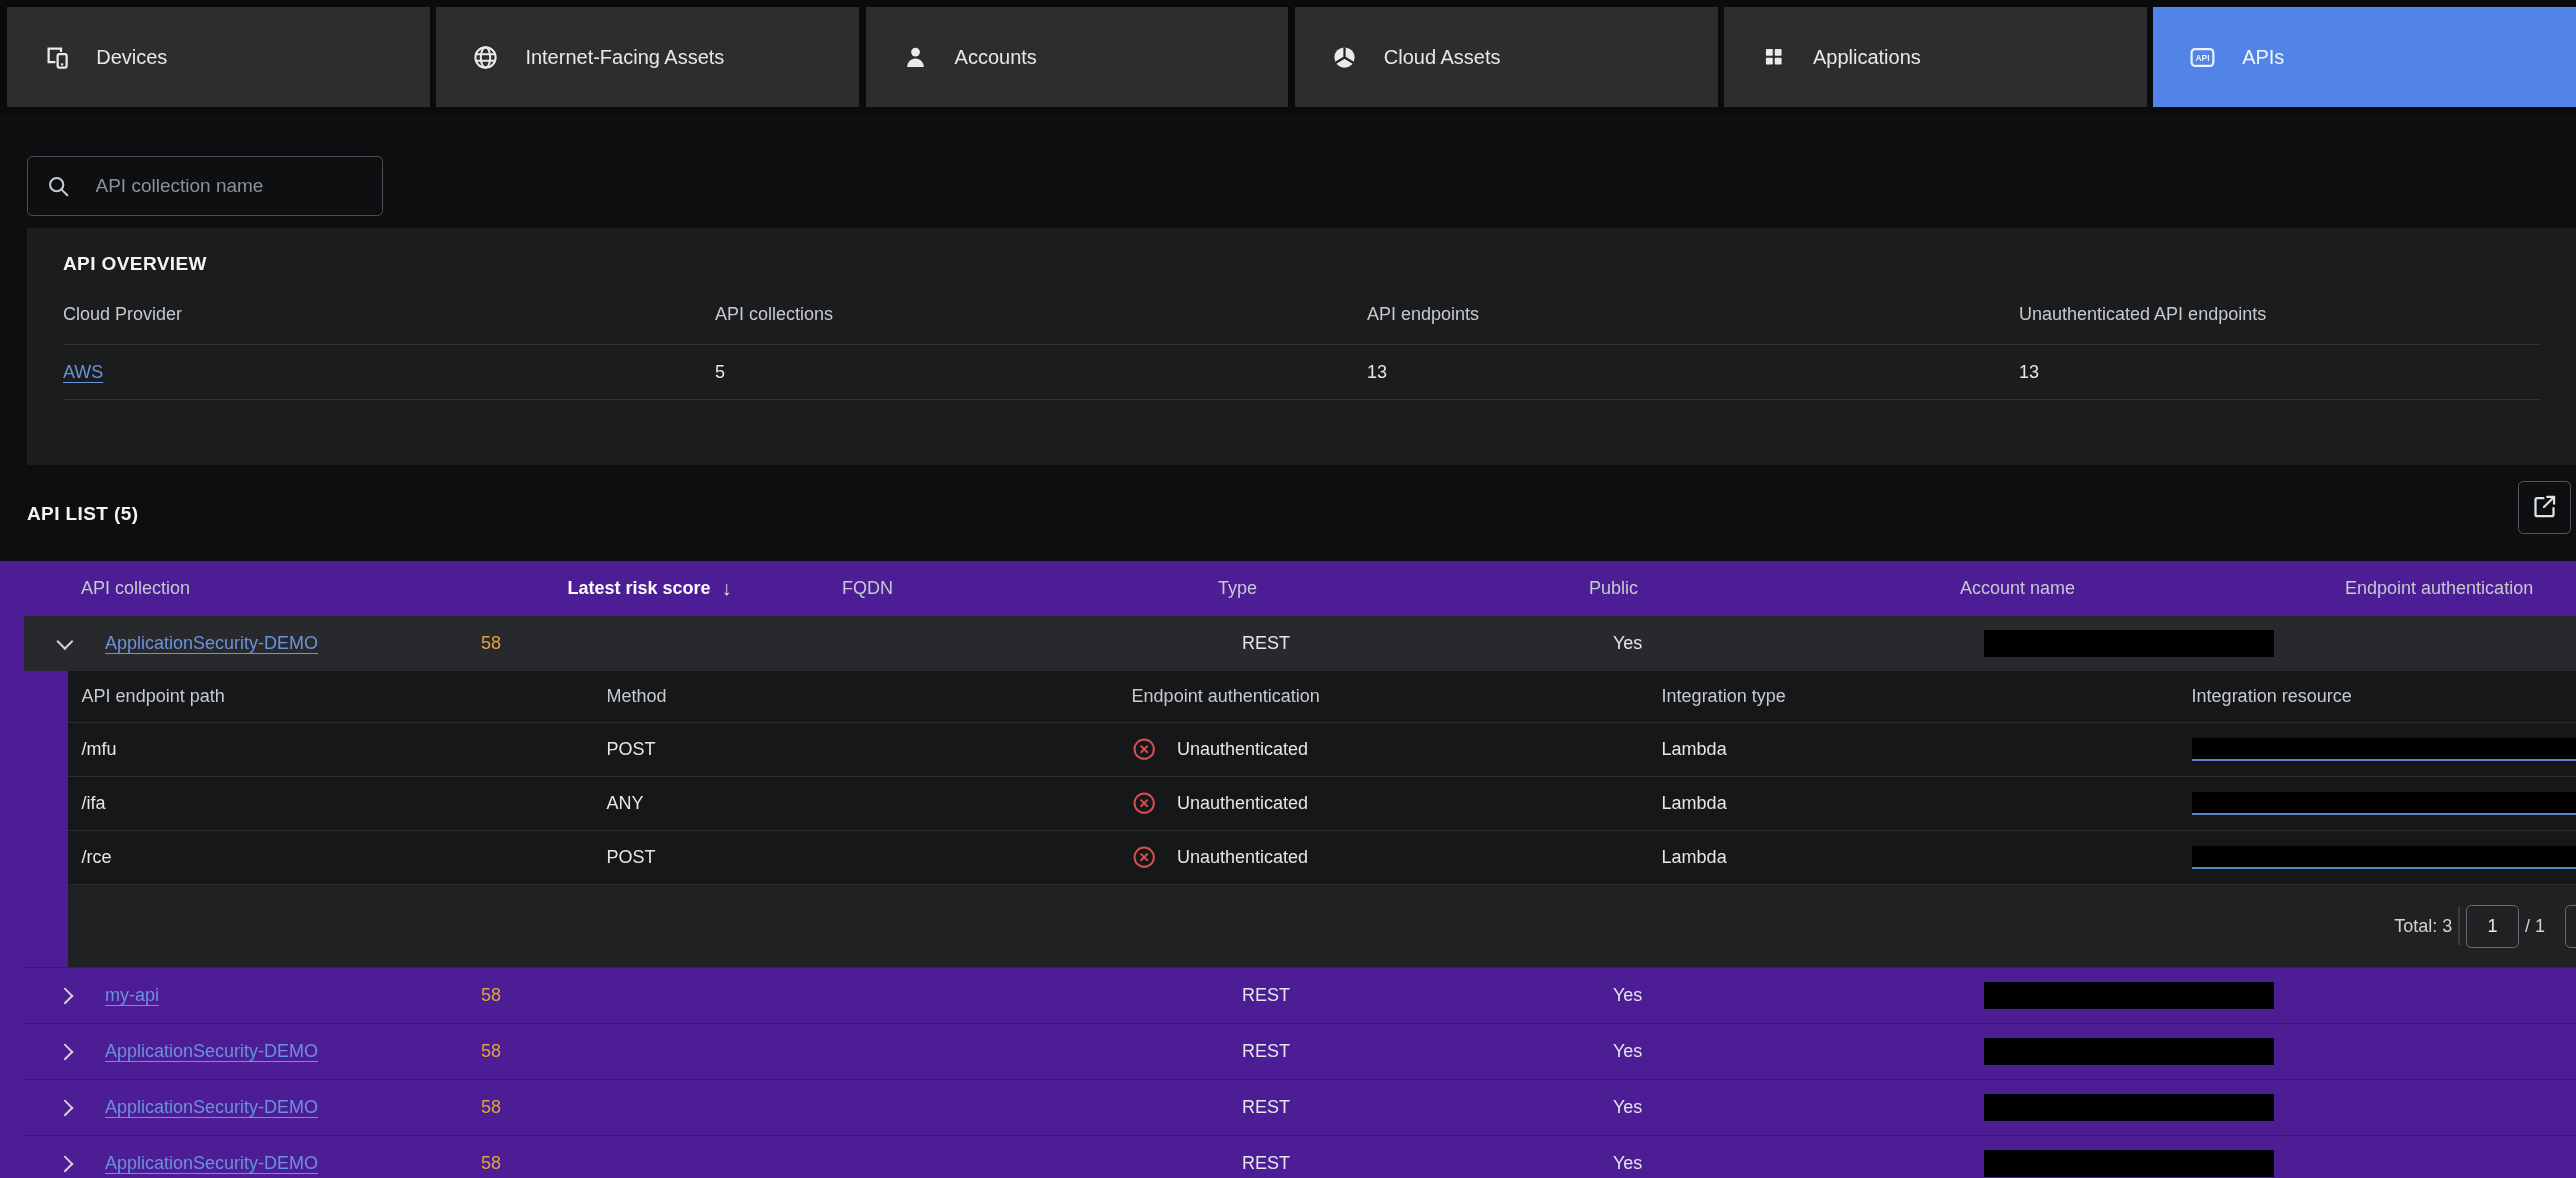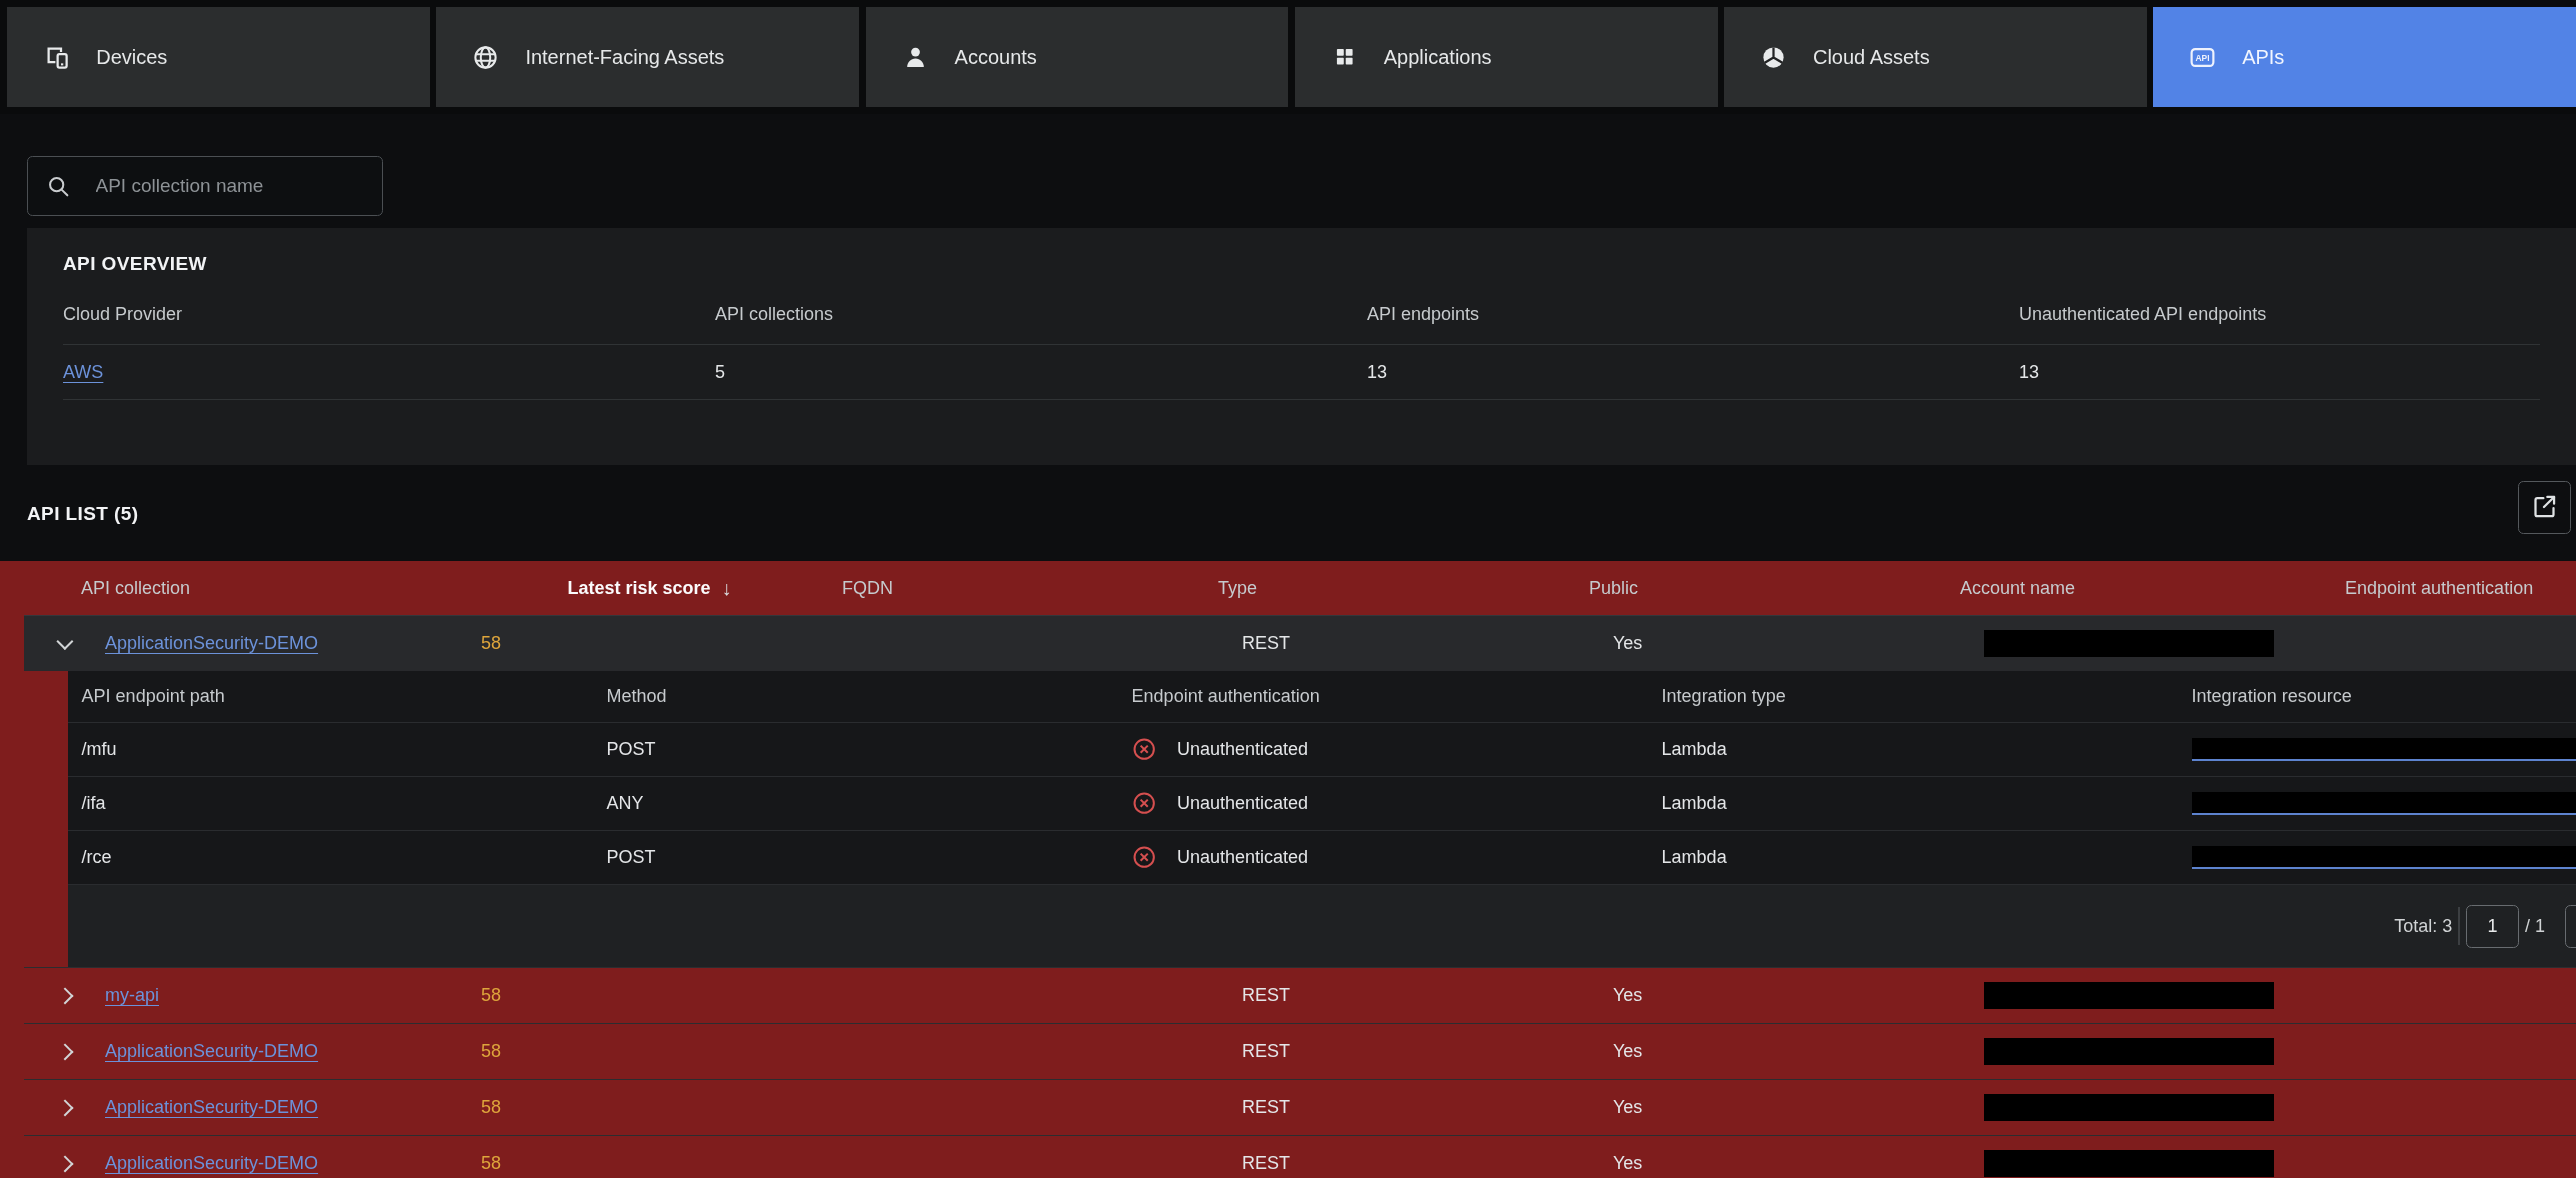--- a/index.html
+++ b/index.html
@@ -28,21 +28,21 @@
   .ov-grid { display:grid; grid-template-columns:652px 652px 652px minmax(0,1fr); align-items:center; }
   .ov-head { height:60px; margin-top:9px; }
   .ov-row { height:56px; border-top:1.8px solid #303335; border-bottom:1.8px solid #303335; }
   .header-cell { color:#c6cacd; font-size:18px; }
 
   
   .list-title { position:absolute; top:503px; left:27px; }
   .export-btn { position:absolute; top:481px; right:5.4px; width:53px; height:53px; border:1.8px solid #54585c; border-radius:5.4px; background:transparent; display:flex; align-items:center; justify-content:center; cursor:pointer; }
 
   
-  .listtable { position:absolute; top:561px; left:0; right:0; bottom:0; background:#7f1d1d; }
+  .listtable { position:absolute; top:561px; left:0; right:0; bottom:0; background:#4c1d95; }
   .m-grid { display:grid; grid-template-columns:81px 376px 385px 376px 371px 371px 385px minmax(0,1fr); align-items:center; }
   .t-head { height:54px; }
   .t-head .sorted { color:#fbfbfc; font-weight:700; display:flex; align-items:center; gap:11px;justify-content:center; }
   .sort-arrow { font-weight:400; color:#d9dbdd; font-size:20px; }
   .list-row { height:56px; border-top:1.8px solid #2b2d30;margin-left:24px; }
   .list-row.expanded { background:#28292c; border-top-color:#35373b; }
   .chev-cell { display:flex; justify-content:center; align-items:center; height:100%; cursor:pointer; }
   .chev { width:11.8px; height:11.8px; border-right:2.7px solid #d2d5d7; border-bottom:2.7px solid #d2d5d7; display:inline-block; }
   .chev.down { transform:rotate(45deg) translate(-1.8px,-1.8px); }
   .chev.right { transform:rotate(-45deg); }
@@ -93,37 +93,37 @@
         <span class="ticon">
           <svg viewBox="0 0 24 24" width="25" height="25" fill="#e8eaeb">
             <circle cx="12" cy="6.8" r="4.2"></circle>
             <path d="M4 21c0-4.5 3.6-8.1 8-8.1s8 3.6 8 8.1z"></path>
           </svg>
         </span>
         <span class="tlabel">Accounts</span>
       </div>
       <div class="tab">
         <span class="ticon">
+          <svg viewBox="0 0 24 24" width="27" height="27">
+            <circle cx="12" cy="12" r="9" fill="#e8eaeb"></circle>
+            <path d="M12 12V3M12 12l-7.8 4.6M12 12l7.8 4.6" stroke="#212223" stroke-width="2" fill="none"></path>
+          </svg>
+        </span>
+        <span class="tlabel">Cloud Assets</span>
+      </div>
+      <div class="tab">
+        <span class="ticon">
           <svg viewBox="0 0 24 24" width="23.5" height="23.5" fill="#e8eaeb">
             <rect x="4" y="4" width="7" height="7" rx="0.8"></rect>
             <rect x="13" y="4" width="7" height="7" rx="0.8"></rect>
             <rect x="4" y="13" width="7" height="7" rx="0.8"></rect>
             <rect x="13" y="13" width="7" height="7" rx="0.8"></rect>
           </svg>
         </span>
         <span class="tlabel">Applications</span>
-      </div>
-      <div class="tab">
-        <span class="ticon">
-          <svg viewBox="0 0 24 24" width="27" height="27">
-            <circle cx="12" cy="12" r="9" fill="#e8eaeb"></circle>
-            <path d="M12 12V3M12 12l-7.8 4.6M12 12l7.8 4.6" stroke="#212223" stroke-width="2" fill="none"></path>
-          </svg>
-        </span>
-        <span class="tlabel">Cloud Assets</span>
       </div>
       <div class="tab active">
         <span class="ticon">
           <svg viewBox="0 0 24 24" width="29" height="29" style="font-size:20px">
             <rect x="3" y="5" width="18" height="14" rx="3" fill="none" stroke="#eef2fd" stroke-width="1.8"></rect>
             <text x="12" y="15.3" font-size="7" font-weight="bold" fill="#eef2fd" text-anchor="middle" font-family="Liberation Sans, sans-serif">API</text>
           </svg>
         </span>
         <span class="tlabel">APIs</span>
       </div>

